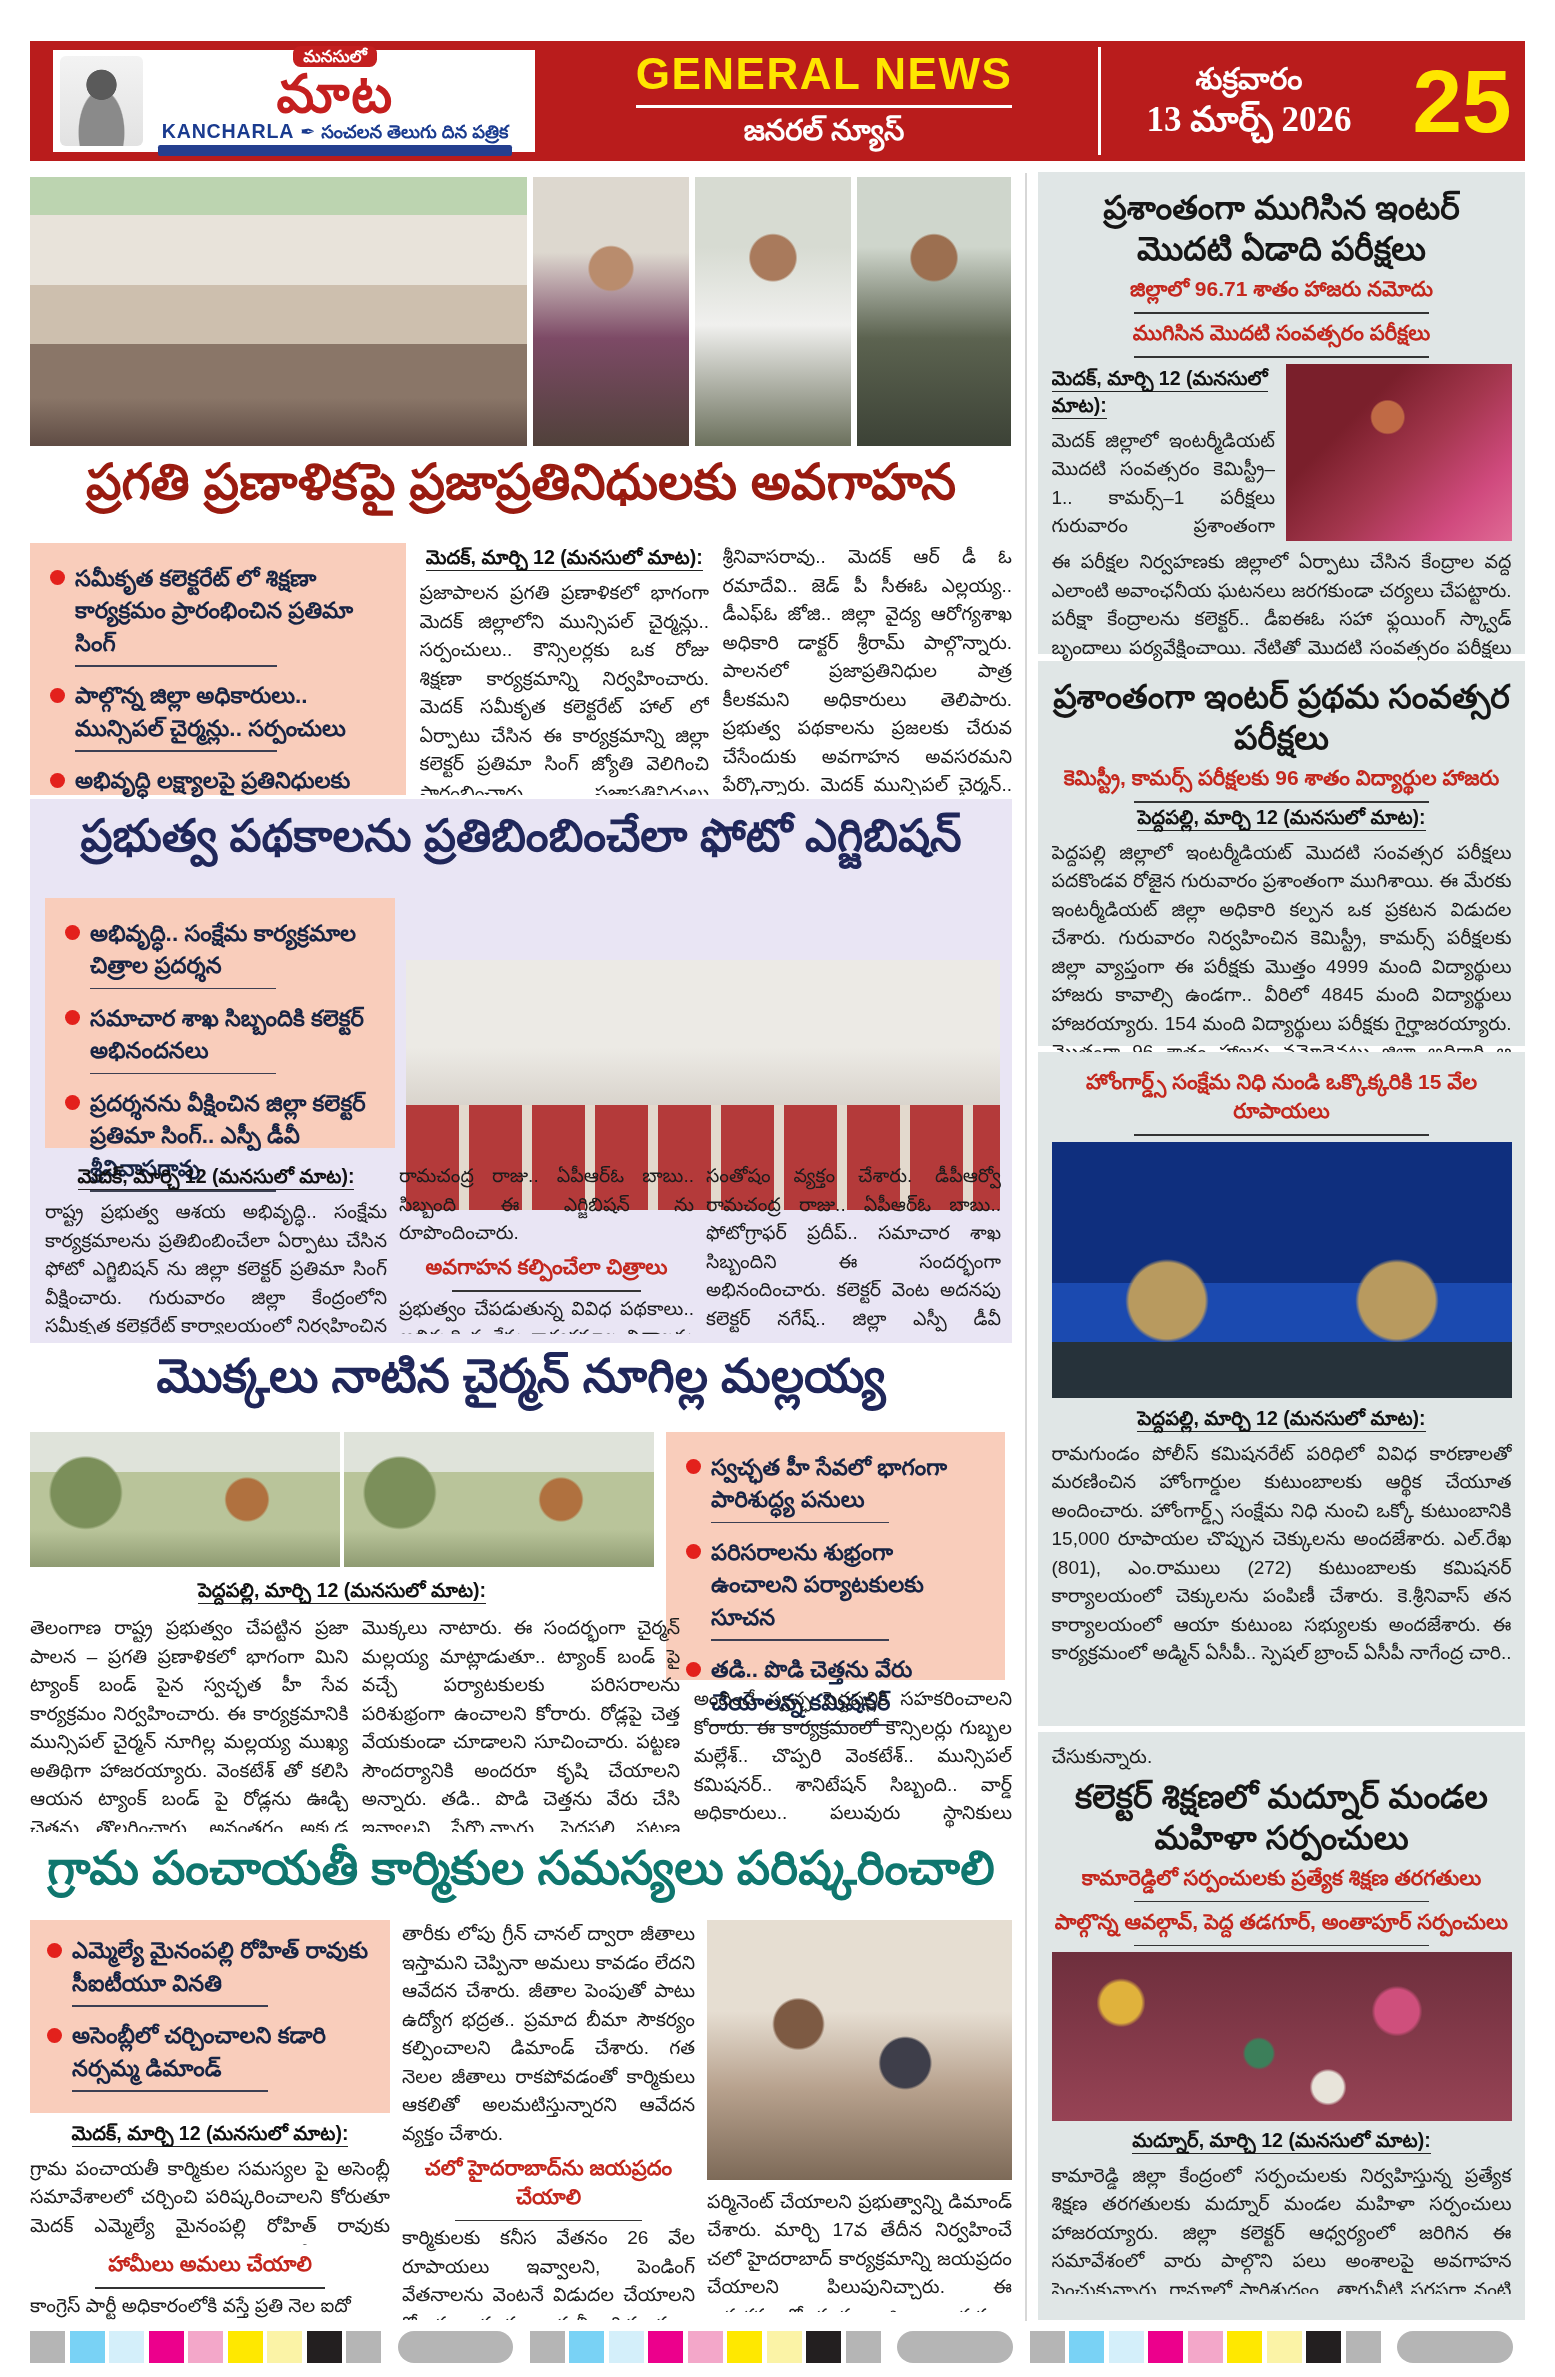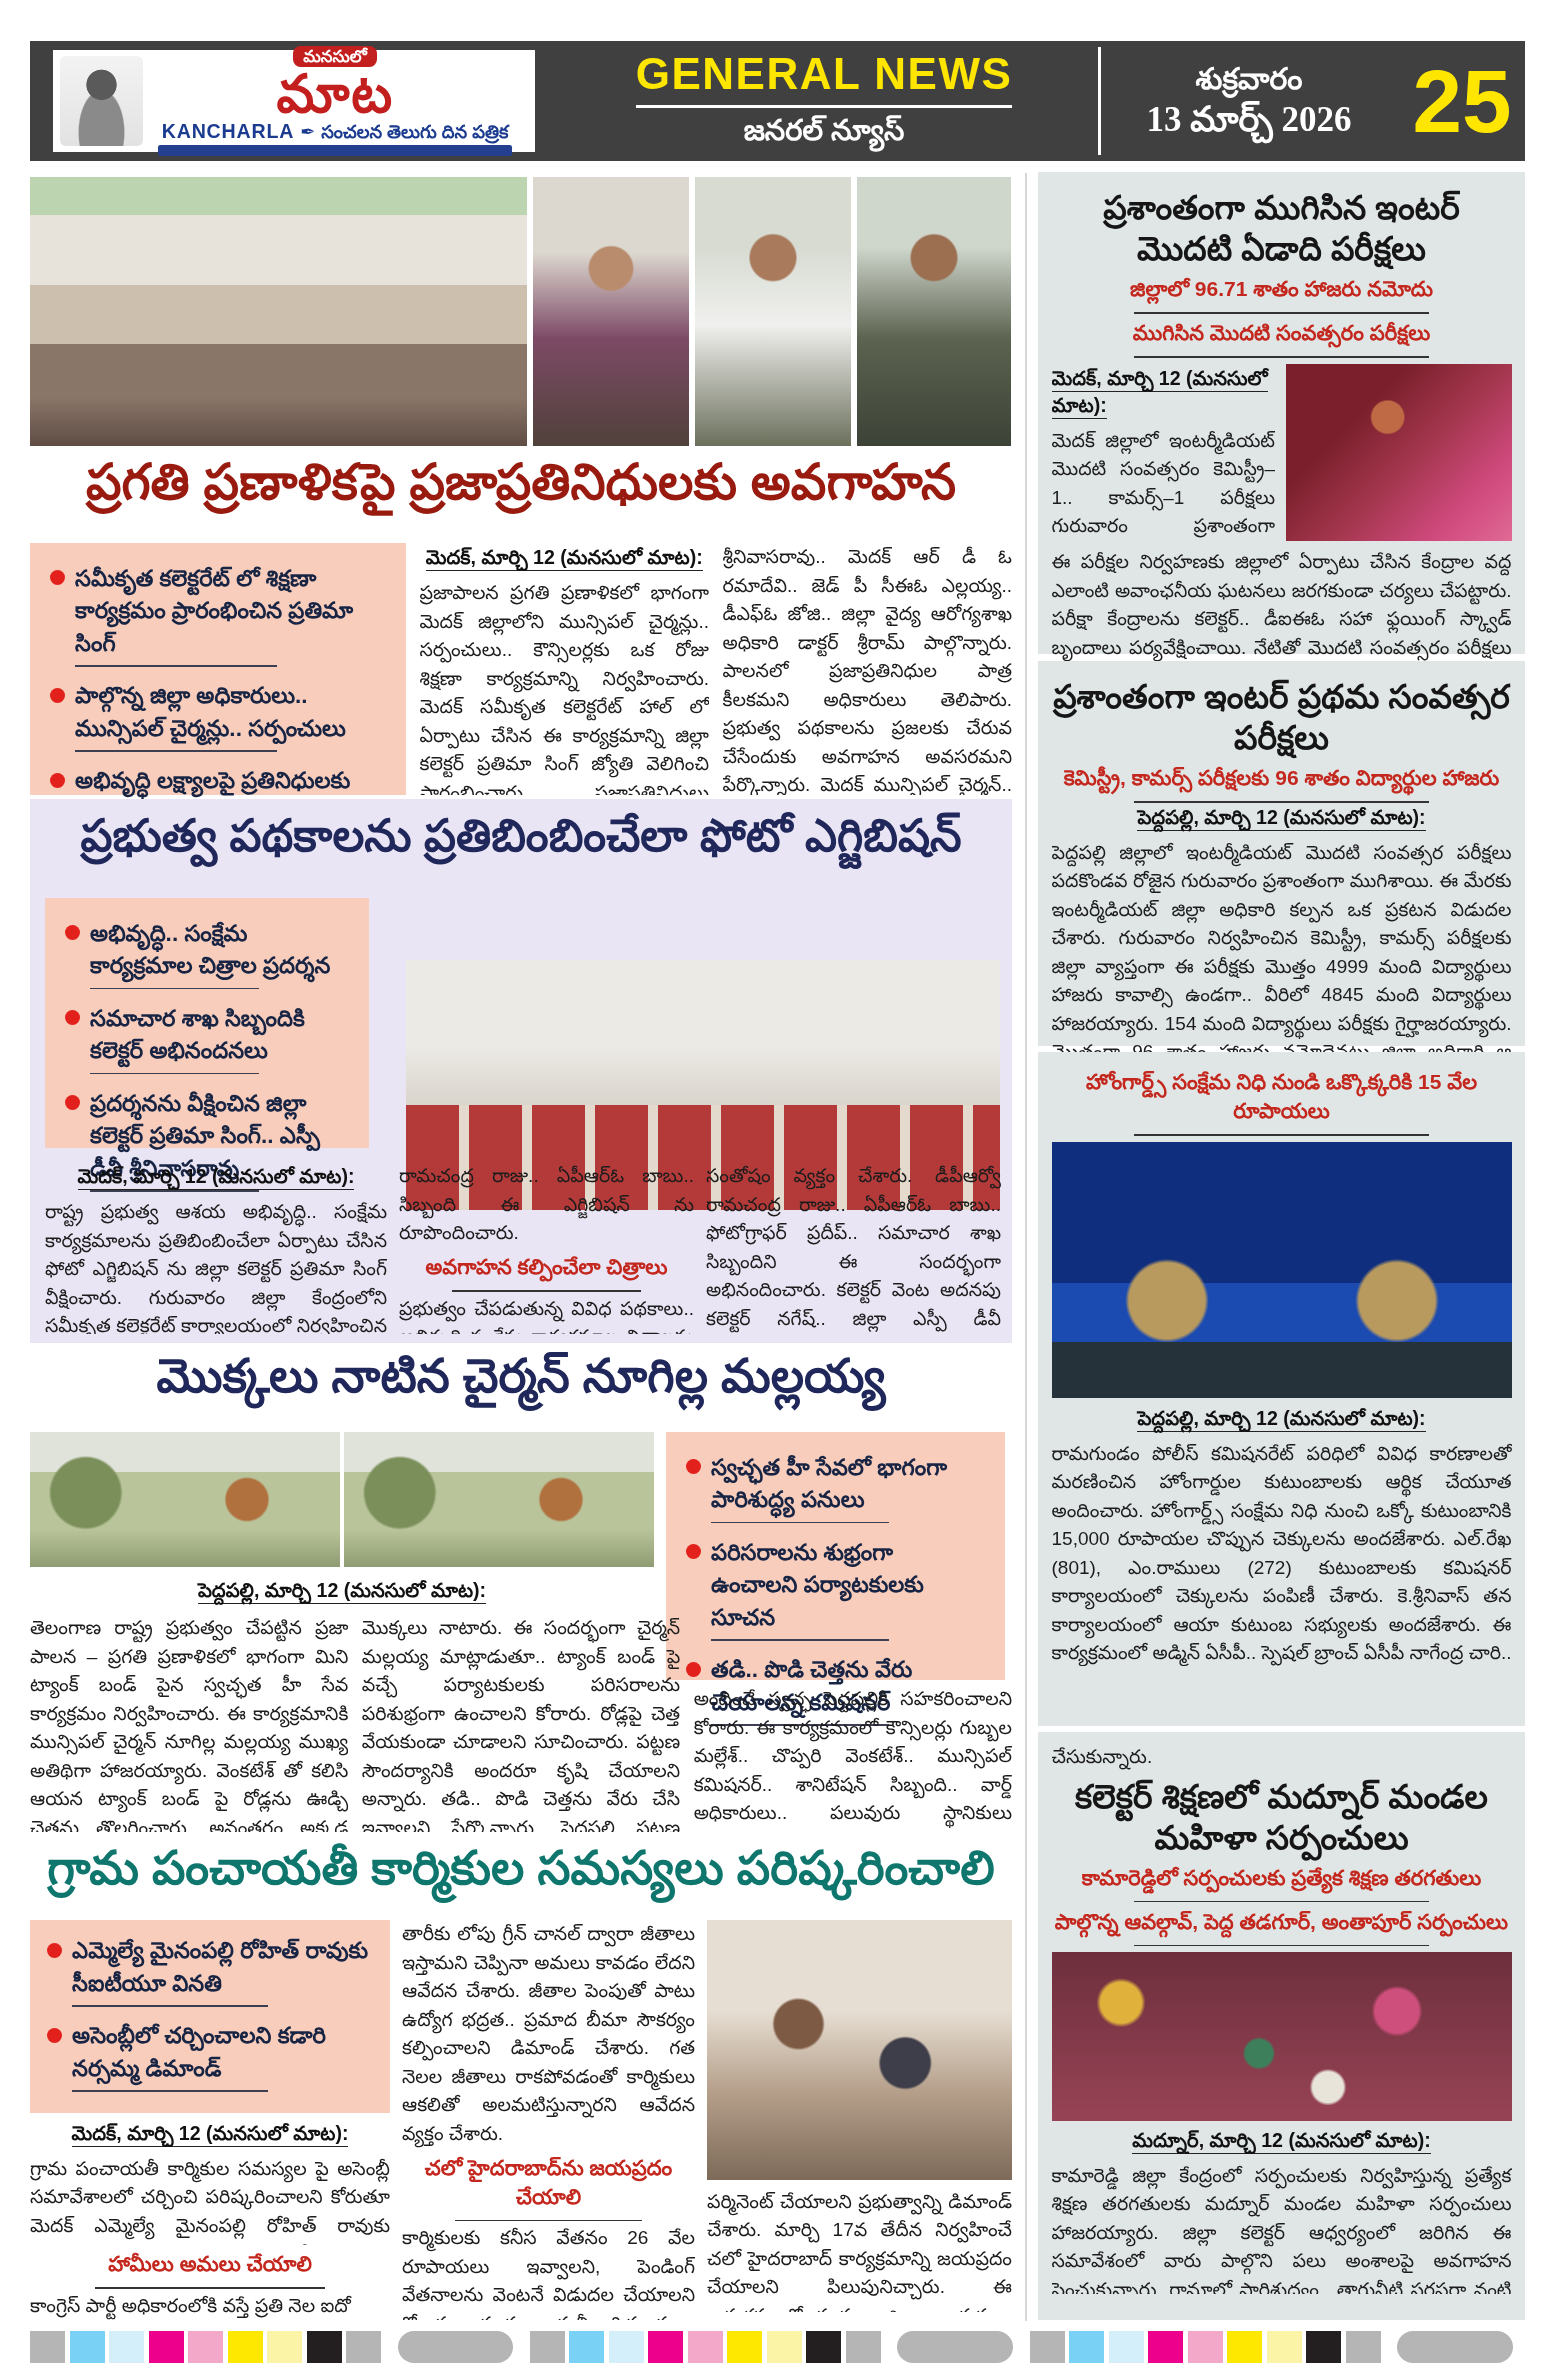--- a/index.html
+++ b/index.html
@@ -1,20 +1,20 @@
 <!DOCTYPE html>
 <html style="font-size:12px"><head>
 <meta charset="utf-8">
 <style>
   html,body{margin:0;padding:0;background:#ffffff;}
   .page{position:relative;width:1555px;height:2377px;background:#ffffff;
         font-family:"Liberation Sans","DejaVu Sans",sans-serif;color:#222;}
   .abs{position:absolute;}
   
-  .hdr{position:absolute;left:30px;top:41px;width:1495px;height:120px;background:#404040;}
+  .hdr{position:absolute;left:30px;top:41px;width:1495px;height:120px;background:#b91c1c;}
   .logo-box{position:absolute;left:22.6px;top:9px;width:482px;height:102px;background:#ffffff;
             display:flex;align-items:center;padding:3px 7.5px;box-sizing:border-box;}
   .face{width:83px;height:90px;border-radius:6px;flex:0 0 auto;
         background:radial-gradient(circle at 50% 32%,#5a5a5a 20%,rgba(0,0,0,0) 21%),
                    radial-gradient(ellipse at 50% 85%,#8a8a8a 38%,rgba(0,0,0,0) 40%),
                    linear-gradient(180deg,#f3f3f3,#e2e2e2);}
   .logo-text{flex:1;display:flex;flex-direction:column;align-items:center;line-height:1;}
   .ribbon{background:#c41f1f;color:#fff;font-weight:bold;font-size:16.6px;padding:2.3px 10.5px;border-radius:7.5px;}
   .brand{color:#c41f1f;font-weight:bold;font-size:53px;letter-spacing:1.5px;}
   .logo-bottom{display:flex;align-items:center;gap:6px;margin-top:1.5px;}
@@ -129,21 +129,21 @@
       <div class="byline"><span>మెదక్, మార్చి 12 (మనసులో మాట):</span></div>
       <p class="body-p">ప్రజాపాలన ప్రగతి ప్రణాళికలో భాగంగా మెదక్ జిల్లాలోని మున్సిపల్ చైర్మన్లు.. సర్పంచులు.. కౌన్సిలర్లకు ఒక రోజు శిక్షణా కార్యక్రమాన్ని నిర్వహించారు. మెదక్ సమీకృత కలెక్టరేట్ హాల్ లో ఏర్పాటు చేసిన ఈ కార్యక్రమాన్ని జిల్లా కలెక్టర్ ప్రతిమా సింగ్ జ్యోతి వెలిగించి ప్రారంభించారు. ప్రజాప్రతినిధులు ప్రభుత్వ లక్ష్యాలను అవగాహన చేసుకుని క్షేత్రస్థాయిలో అభివృద్ధి పనులను వేగవంతం చేయాలని ఈ సందర్భంగా సూచించారు. ఈ శిక్షణా కార్యక్రమంలో జిల్లా అదనపు కలెక్టర్ నగేష్.. జిల్లా ఎస్పీ డీవీ</p>
     </div>
     <div class="clip" style="flex:1;">
       <p class="body-p">శ్రీనివాసరావు.. మెదక్ ఆర్ డీ ఓ రమాదేవి.. జెడ్ పీ సీఈఓ ఎల్లయ్య.. డీఎఫ్ఓ జోజి.. జిల్లా వైద్య ఆరోగ్యశాఖ అధికారి డాక్టర్ శ్రీరామ్ పాల్గొన్నారు. పాలనలో ప్రజాప్రతినిధుల పాత్ర కీలకమని అధికారులు తెలిపారు. ప్రభుత్వ పథకాలను ప్రజలకు చేరువ చేసేందుకు అవగాహన అవసరమని పేర్కొన్నారు. మెదక్ మున్సిపల్ చైర్మన్.. వైస్ చైర్మన్.. వివిధ వార్డుల కౌన్సిలర్లు.. జిల్లా నలుమూలల నుండి వచ్చిన సర్పంచులు ఈ కార్యక్రమంలో పాల్గొని ప్రభుత్వ పథకాలపై అవగాహన పొందారు.</p>
     </div>
   </div>
 
   <div class="abs lav-panel" style="left:30px;top:799px;width:982px;height:544px;">
     <div class="hl hl-navy" style="padding-top:12px;font-size:45px;">ప్రభుత్వ పథకాలను ప్రతిబింబించేలా ఫోటో ఎగ్జిబిషన్</div>
-    <div class="abs bbox" style="left:15px;top:99px;width:324px;height:250px;">
+    <div class="abs bbox" style="left:15px;top:99px;width:350px;height:250px;">
       <div class="bitem">
           <span class="dot"></span>
           <span class="btxt">అభివృద్ధి.. సంక్షేమ కార్యక్రమాల చిత్రాల ప్రదర్శన</span>
         </div>
       <div class="bitem">
           <span class="dot"></span>
           <span class="btxt">సమాచార శాఖ సిబ్బందికి కలెక్టర్ అభినందనలు</span>
         </div>
       <div class="bitem">
           <span class="dot"></span>

